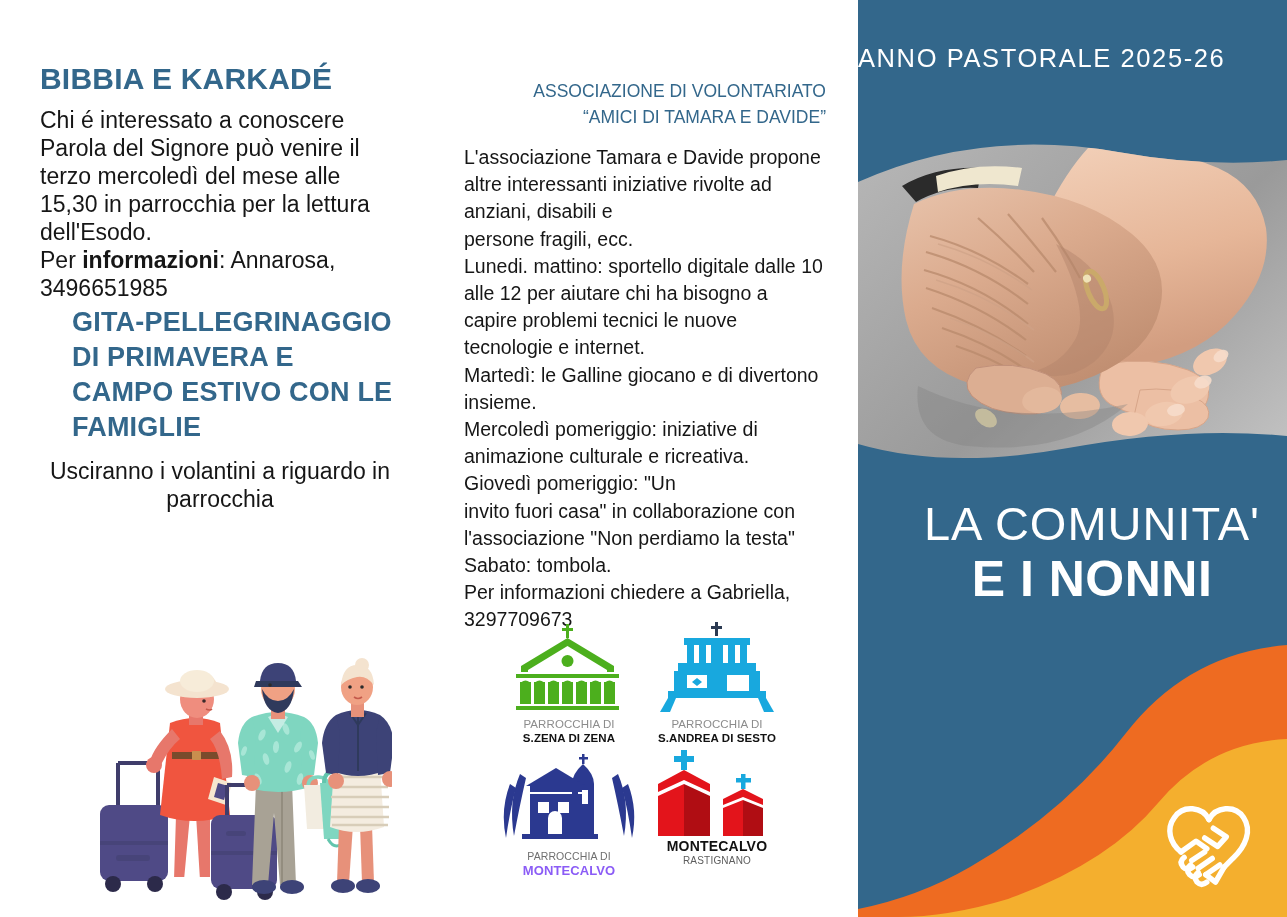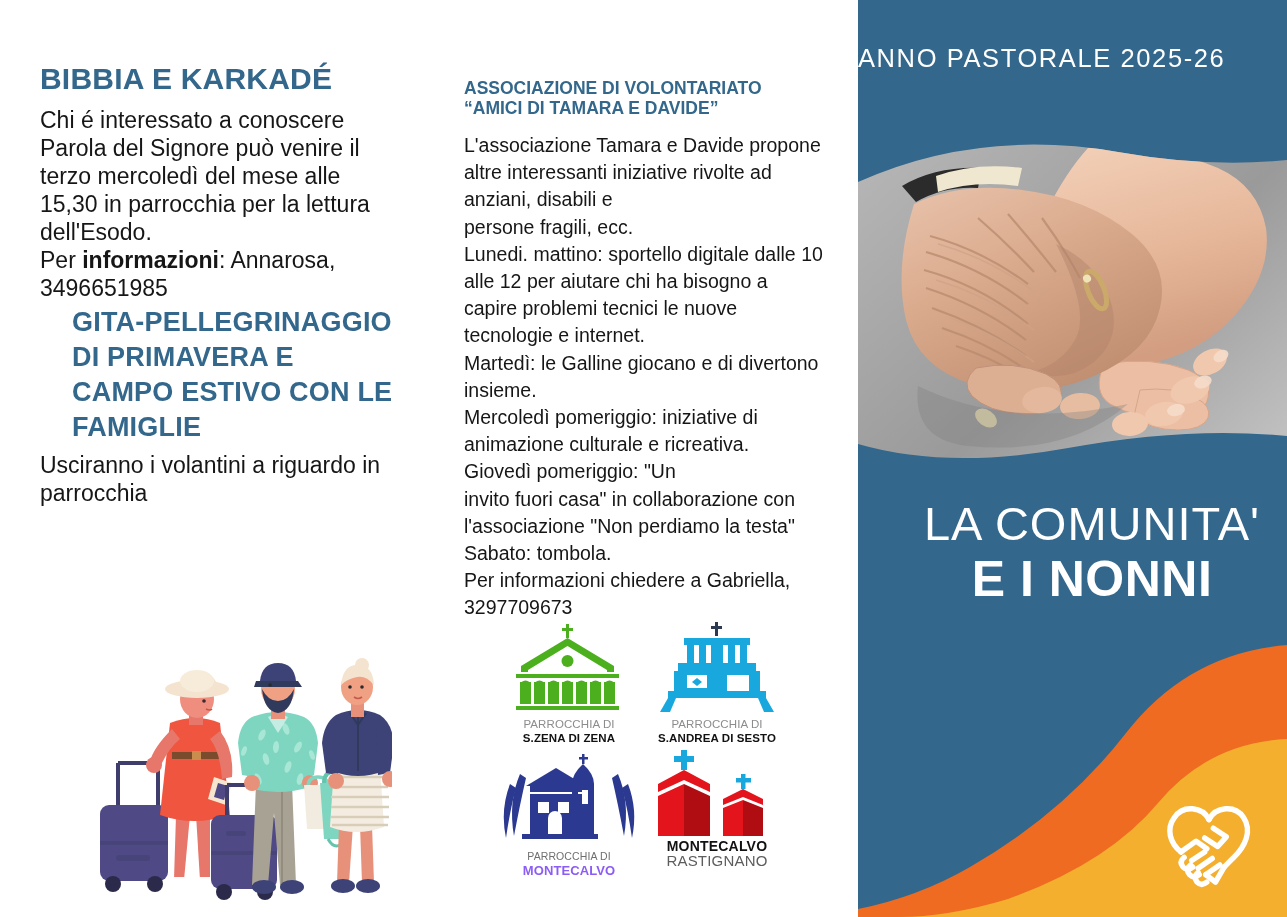--- a/index.html
+++ b/index.html
@@ -43,30 +43,31 @@
   .col-left .block-2 { position: absolute; top: 305px; left: 0; width: 360px; }
   .col-left .block-2 h2 { font-size: 27px; line-height: 35px; margin-left: 32px; }
 
   .body-text {
     font-size: 23px;
     line-height: 28px;
     color: #161616;
     margin: 10px 0 0 0;
     white-space: pre-line;
   }
-  .body-text.tight { margin-top: 6px; }
+  .body-text.tight { margin-top: 12px; text-align: center; }
 
   .col-mid .block-assoc { position: absolute; top: 78px; left: 0; width: 362px; }
   .col-mid h2.small-title {
     font-size: 17.5px;
-    line-height: 20px;
+    line-height: 26px;
     color: #33678b;
-    font-weight: bold;
+    font-weight: normal;
     margin: 0;
     white-space: pre-line;
+    text-align: right;
   }
   .col-mid .body-text {
     font-size: 19.5px;
     line-height: 27.2px;
     margin-top: 14px;
   }
 
   
   .travellers {
     position: absolute;
@@ -90,21 +91,21 @@
   .logo-3 { left: 4px;   top: 128px; width: 146px; }
   .logo-4 { left: 152px; top: 128px; width: 146px; }
   .logo-cap {
     font-size: 11.5px;
     line-height: 13.5px;
     letter-spacing: 0.1px;
   }
   .cap-thin { color: #8c8c8c; }
   .cap-bold-dark { font-weight: bold; color: #111; }
   .cap-rast-1 { font-weight: bold; color: #111; font-size: 14px; letter-spacing: .2px;}
-  .cap-rast-2 { color: #5d5d5d; font-size: 15px; letter-spacing: .2px;}
+  .cap-rast-2 { color: #5d5d5d; font-size: 10px; letter-spacing: .2px;}
   .cap-mc-1 { color: #6f6f6f; font-size: 10.5px; }
   .cap-mc-2 { font-weight: bold; color: #8b5cf6; font-size: 13px; }
 
   
   .panel {
     position: absolute;
     left: 858px;
     top: 0;
     width: 429px;
     height: 917px;

